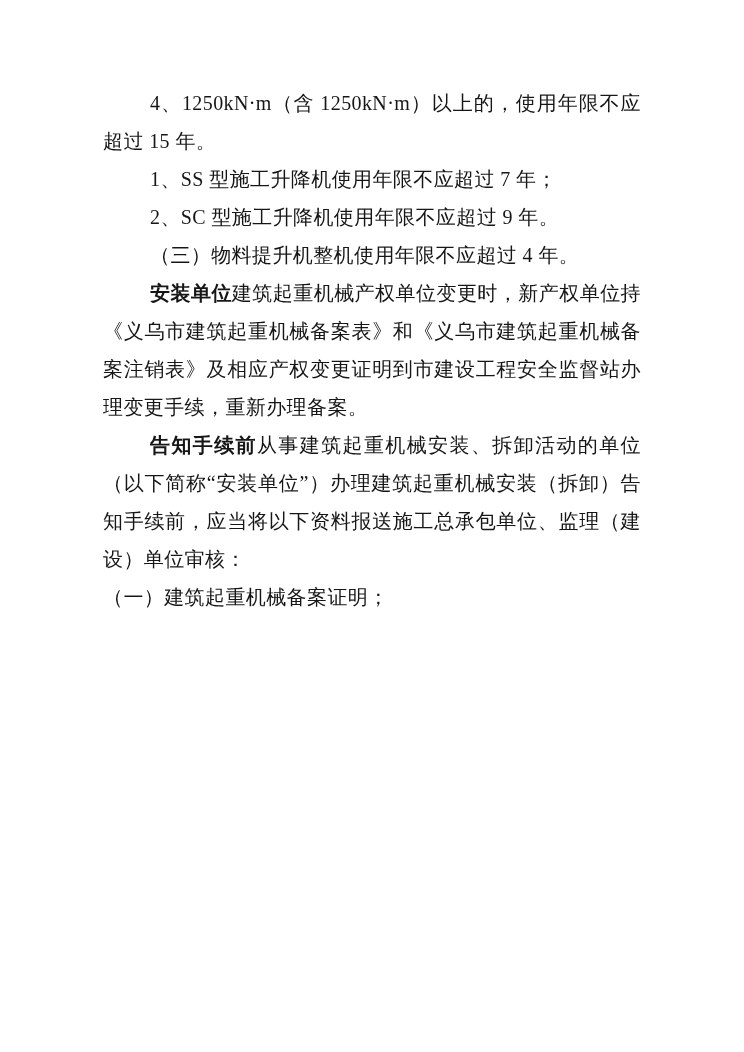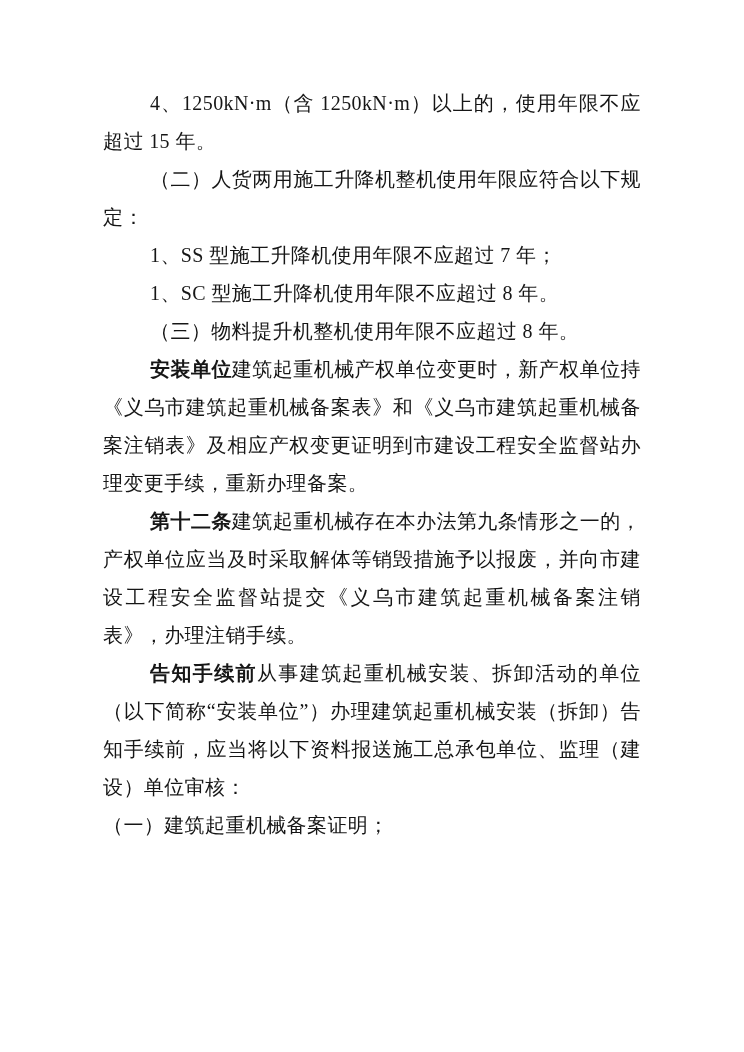--- a/index.html
+++ b/index.html
@@ -45,22 +45,20 @@
   .run.bold {
     font-weight: 700;
   }
 </style>
 </head>
 <body>
 
 <div class="page">
   <div class="content" id="doc-body">
       <p class="para indent"><span class="run">4、1250kN·m（含 1250kN·m）以上的，使用年限不应超过 15 年。</span></p>
-      <p class="para indent"><span class="run">（二）人货两用施工升降机整机使用年限应符合以下规定：</span></p>
       <p class="para indent"><span class="run">1、SS 型施工升降机使用年限不应超过 7 年；</span></p>
-      <p class="para indent"><span class="run">1、SC 型施工升降机使用年限不应超过 8 年。</span></p>
-      <p class="para indent"><span class="run">（三）物料提升机整机使用年限不应超过 8 年。</span></p>
+      <p class="para indent"><span class="run">2、SC 型施工升降机使用年限不应超过 9 年。</span></p>
+      <p class="para indent"><span class="run">（三）物料提升机整机使用年限不应超过 4 年。</span></p>
       <p class="para indent"><span class="run bold">安装单位</span><span class="run">建筑起重机械产权单位变更时，新产权单位持《义乌市建筑起重机械备案表》和《义乌市建筑起重机械备案注销表》及相应产权变更证明到市建设工程安全监督站办理变更手续，重新办理备案。</span></p>
-      <p class="para indent"><span class="run bold">第十二条</span><span class="run">建筑起重机械存在本办法第九条情形之一的，产权单位应当及时采取解体等销毁措施予以报废，并向市建设工程安全监督站提交《义乌市建筑起重机械备案注销表》，办理注销手续。</span></p>
       <p class="para indent"><span class="run bold">告知手续前</span><span class="run">从事建筑起重机械安装、拆卸活动的单位（以下简称“安装单位”）办理建筑起重机械安装（拆卸）告知手续前，应当将以下资料报送施工总承包单位、监理（建设）单位审核：</span></p>
       <p class="para"><span class="run">（一）建筑起重机械备案证明；</span></p>
     </div>
 </div>
 
 </body></html>

